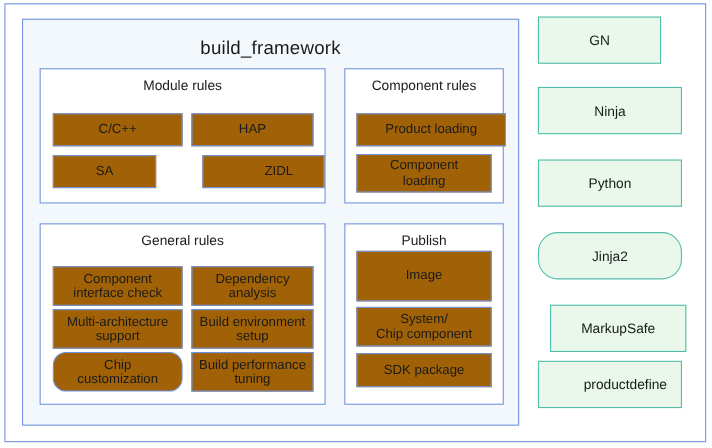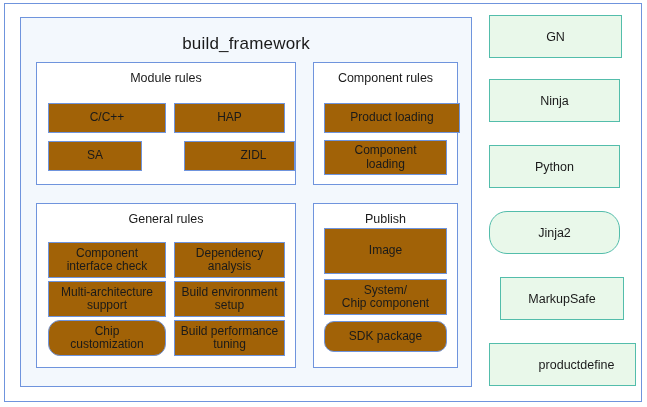--- a/index.html
+++ b/index.html
@@ -143,22 +143,22 @@
 customization</div>
   <div class="item" style="left:174px; top:320px; width:111px; height:36px;">Build performance
 tuning</div>
 
   <div class="group" style="left:313px; top:203px; width:145px; height:165px;">
     <div class="group-title">Publish</div>
   </div>
   <div class="item" style="left:324px; top:228px; width:123px; height:46px;">Image</div>
   <div class="item" style="left:324px; top:279px; width:123px; height:36px;">System/
 Chip component</div>
-  <div class="item" style="left:324px; top:321px; width:123px; height:31px;border-radius:10px;">SDK package</div>
+  <div class="item" style="left:324px; top:321px; width:123px; height:31px;">SDK package</div>
 
-  <div class="tool" style="left:489px; top:15px; width:133px; height:43px;">GN</div>
+  <div class="tool" style="left:489px; top:15px; width:112px; height:43px;">GN</div>
   <div class="tool" style="left:489px; top:79px; width:131px; height:43px;">Ninja</div>
   <div class="tool" style="left:489px; top:145px; width:131px; height:43px;">Python</div>
   <div class="tool" style="left:489px; top:211px; width:131px; height:43px;border-radius:18px;">Jinja2</div>
   <div class="tool" style="left:500px; top:277px; width:124px; height:43px;">MarkupSafe</div>
-  <div class="tool" style="left:489px; top:343px; width:147px; height:43px;padding-left:28px;">productdefine</div>
+  <div class="tool" style="left:489px; top:328px; width:131px; height:43px;padding-left:28px;">productdefine</div>
 
 </div>
 
 </body></html>

